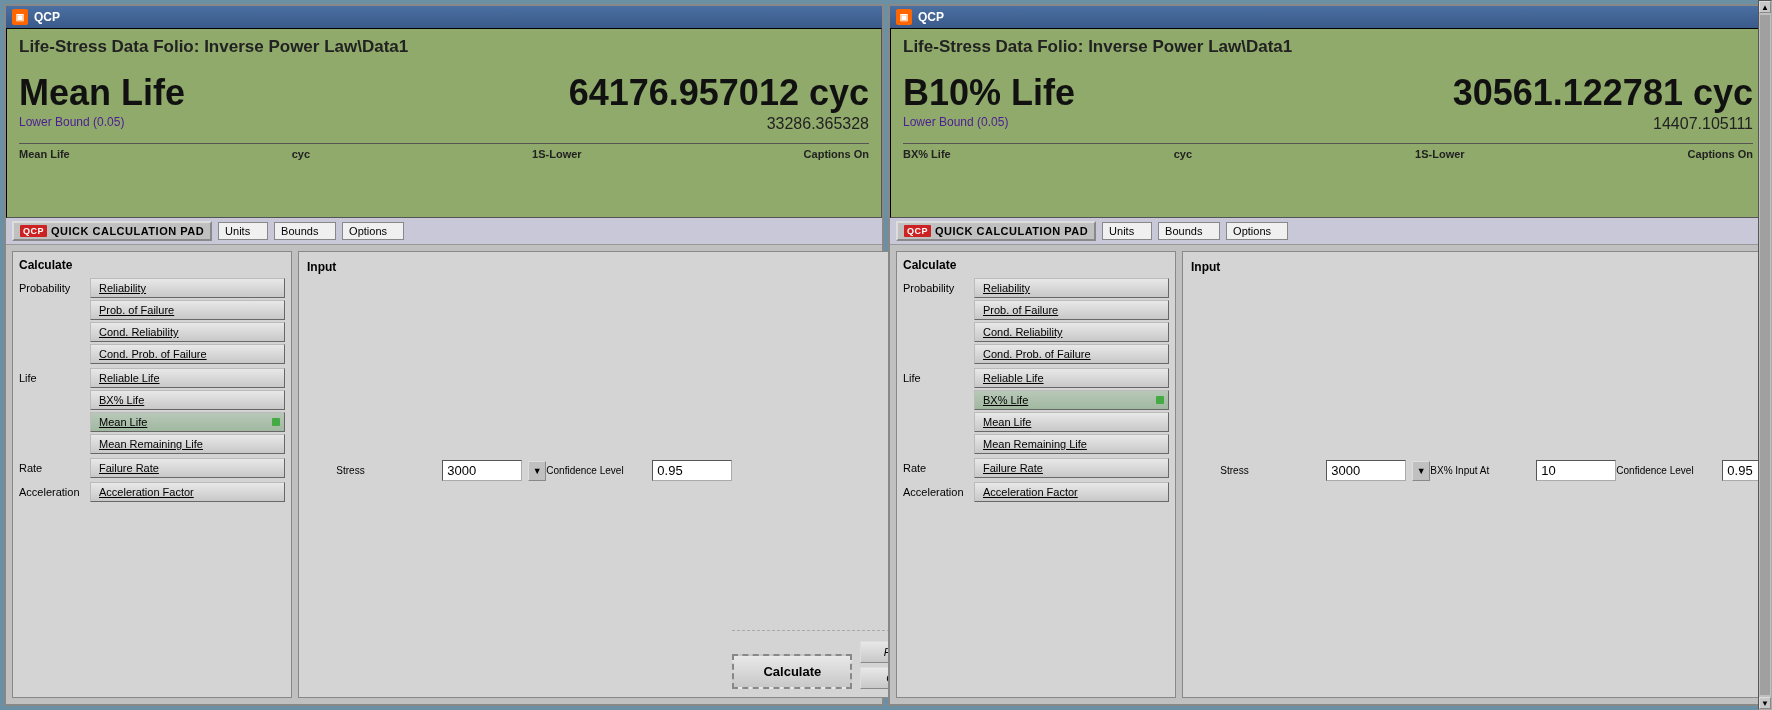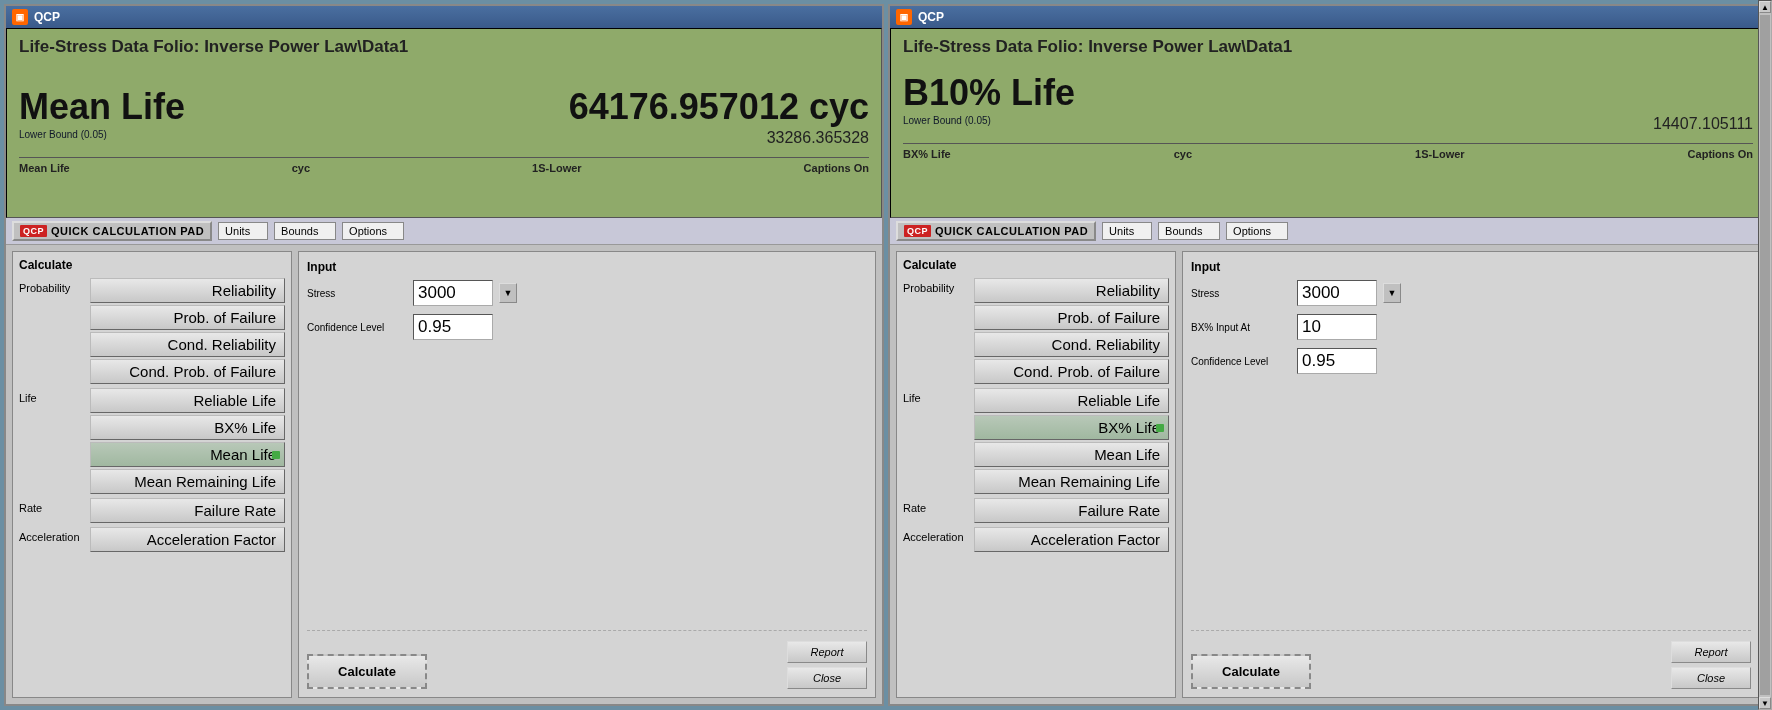--- a/index.html
+++ b/index.html
@@ -76,32 +76,31 @@
       color: #111;
       line-height: 1.1;
     }
 
     .display-main-number {
       font-size: 36px;
       font-weight: bold;
       color: #111;
       line-height: 1.1;
       text-align: right;
-      margin-top: 14px;
     }
 
     .display-lower-bound {
       display: flex;
       justify-content: space-between;
       margin-top: 2px;
     }
 
     .display-lower-label {
-      font-size: 10px;
-      color: #0f172a;
+      font-size: 12px;
+      color: #4c1d95;
     }
 
     .display-lower-value {
       font-size: 16px;
       color: #222;
       text-align: right;
     }
 
     .display-footer {
       display: flex;
@@ -203,24 +202,25 @@
       display: flex;
       flex-direction: column;
       gap: 2px;
       flex: 1;
     }
 
     .calc-btn {
       background: linear-gradient(to bottom, #e8e8e8, #c8c8c8);
       border: 1px outset #bbb;
       padding: 3px 8px;
-      font-size: 15px;
-      cursor: pointer;
-      text-align: right;
+      font-size: 11px;
+      cursor: pointer;
+      text-align: left;
       position: relative;
+      text-decoration: underline;
     }
 
     .calc-btn.active {
       background: linear-gradient(to bottom, #b8c8b8, #a0b8a0);
     }
 
     .calc-btn .active-dot {
       position: absolute;
       right: 4px;
       top: 50%;
@@ -280,21 +280,21 @@
     .input-label {
       font-size: 10px;
       text-align: left;
       flex: 0 0 100px;
     }
 
     .input-field {
       background: white;
       border: 1px inset #aaa;
       padding: 2px 4px;
-      font-size: 17px;
+      font-size: 13px;
       width: 80px;
     }
 
     .input-dropdown-btn {
       background: #c0c0c0;
       border: 1px outset #ddd;
       width: 18px;
       height: 20px;
       cursor: pointer;
       font-size: 9px;
@@ -322,21 +322,21 @@
       padding: 4px 16px;
       font-size: 11px;
       cursor: pointer;
       width: 80px;
       text-align: center;
       font-style: italic;
     }
 
     .input-panel-inner {
       display: flex;
-      flex-direction: column;
+      flex-direction: row;
       height: 100%;
     }
 
     .bottom-action-area {
       display: flex;
       gap: 8px;
       align-items: flex-end;
       justify-content: space-between;
       margin-top: auto;
       padding-top: 10px;
@@ -466,20 +466,21 @@
 <div id="window2" class="qcp-window">
   <div class="title-bar">
     <div class="title-bar-icon">▣</div>
     <span>QCP</span>
   </div>
 
   <div class="display-area">
     <div class="display-subtitle">Life-Stress Data Folio: Inverse Power Law\Data1</div>
     <div class="display-main-value">
       <div class="display-main-label">B10% Life</div>
+      <div class="display-main-number">30561.122781 cyc</div>
     </div>
     <div class="display-lower-bound">
       <div class="display-lower-label">Lower Bound (0.05)</div>
       <div class="display-lower-value">14407.105111</div>
     </div>
     <div class="display-footer">
       <span>BX% Life</span>
       <span>cyc</span>
       <span>1S-Lower</span>
       <span>Captions On</span>

